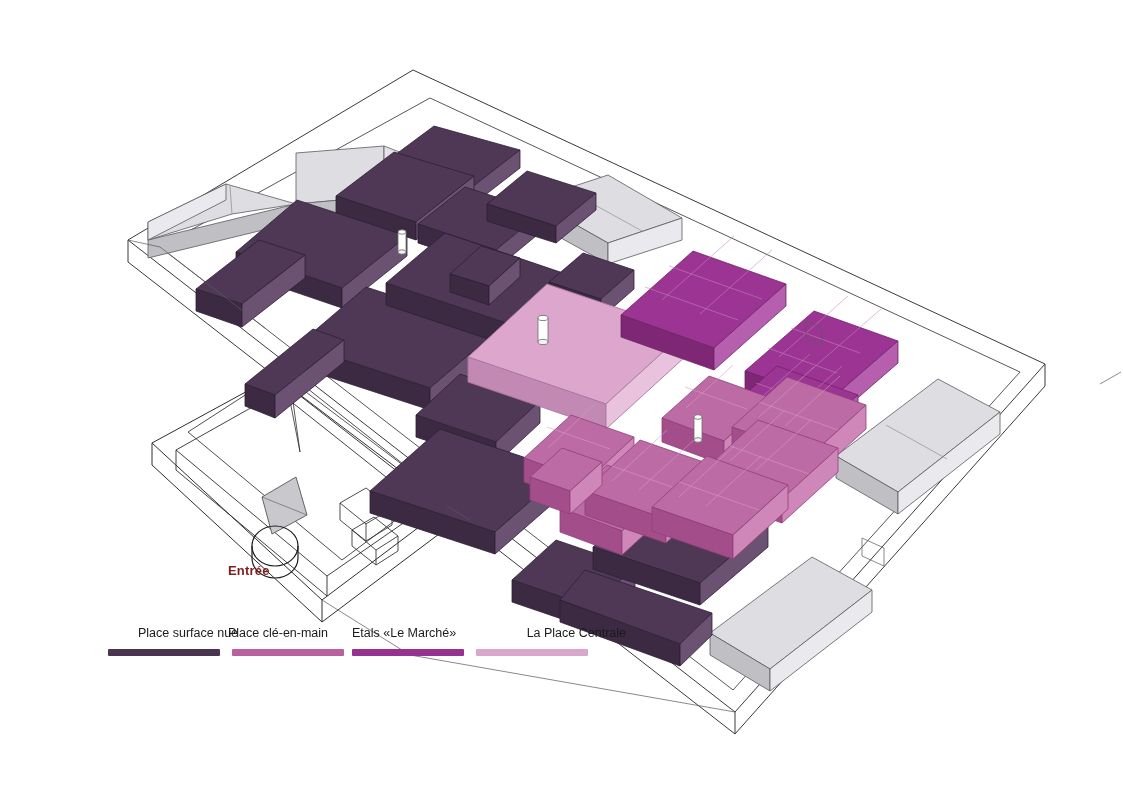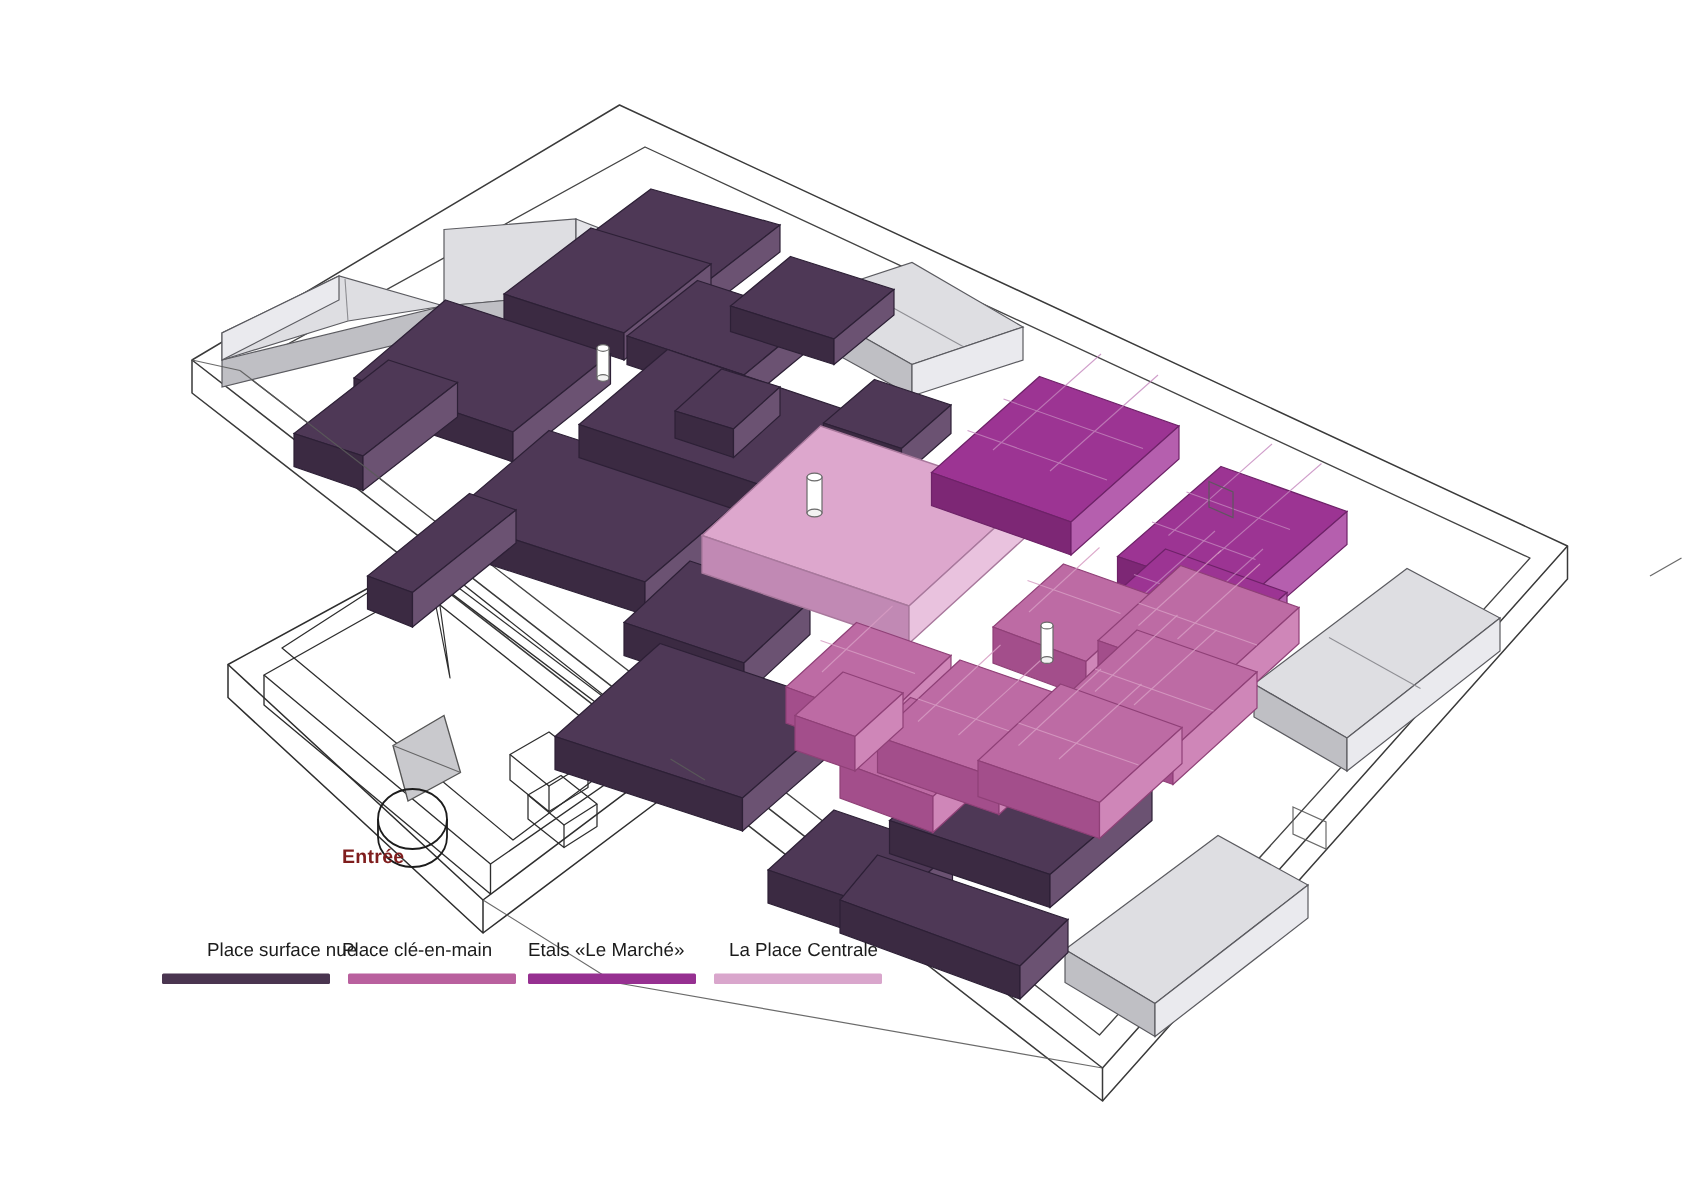--- a/index.html
+++ b/index.html
@@ -347,20 +347,20 @@
     <div class="leg-item" style="left:228px;width:140px;">
       <span class="leg-label">Place clé-en-main</span>
       <span class="leg-swatch" style="width:112px;margin-left:4px;background:#b9609e;"></span>
     </div>
 
     <div class="leg-item" style="left:352px;width:140px;">
       <span class="leg-label">Etals «Le Marché»</span>
       <span class="leg-swatch" style="width:112px;background:#963091;"></span>
     </div>
 
-    <div class="leg-item" style="left:486px;width:140px;">
+    <div class="leg-item" style="left:486px;width:140px;text-align:right;">
       <span class="leg-label">La Place Centrale</span>
       <span class="leg-swatch" style="width:112px;margin-left:-10px;background:#d9a6cc;"></span>
     </div>
 
   </div>
 
 </div>
 
 </body></html>

